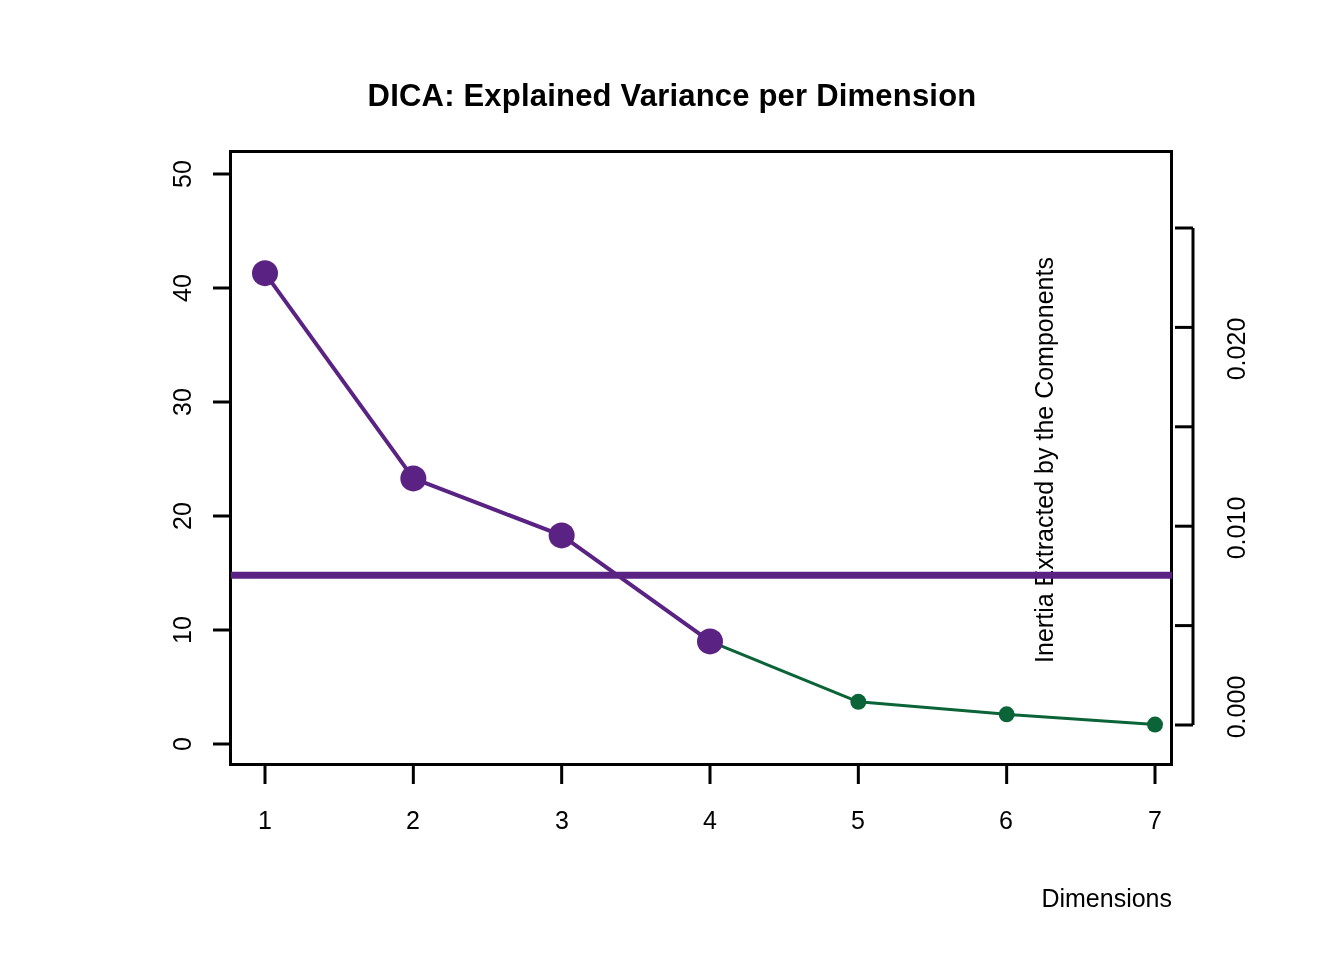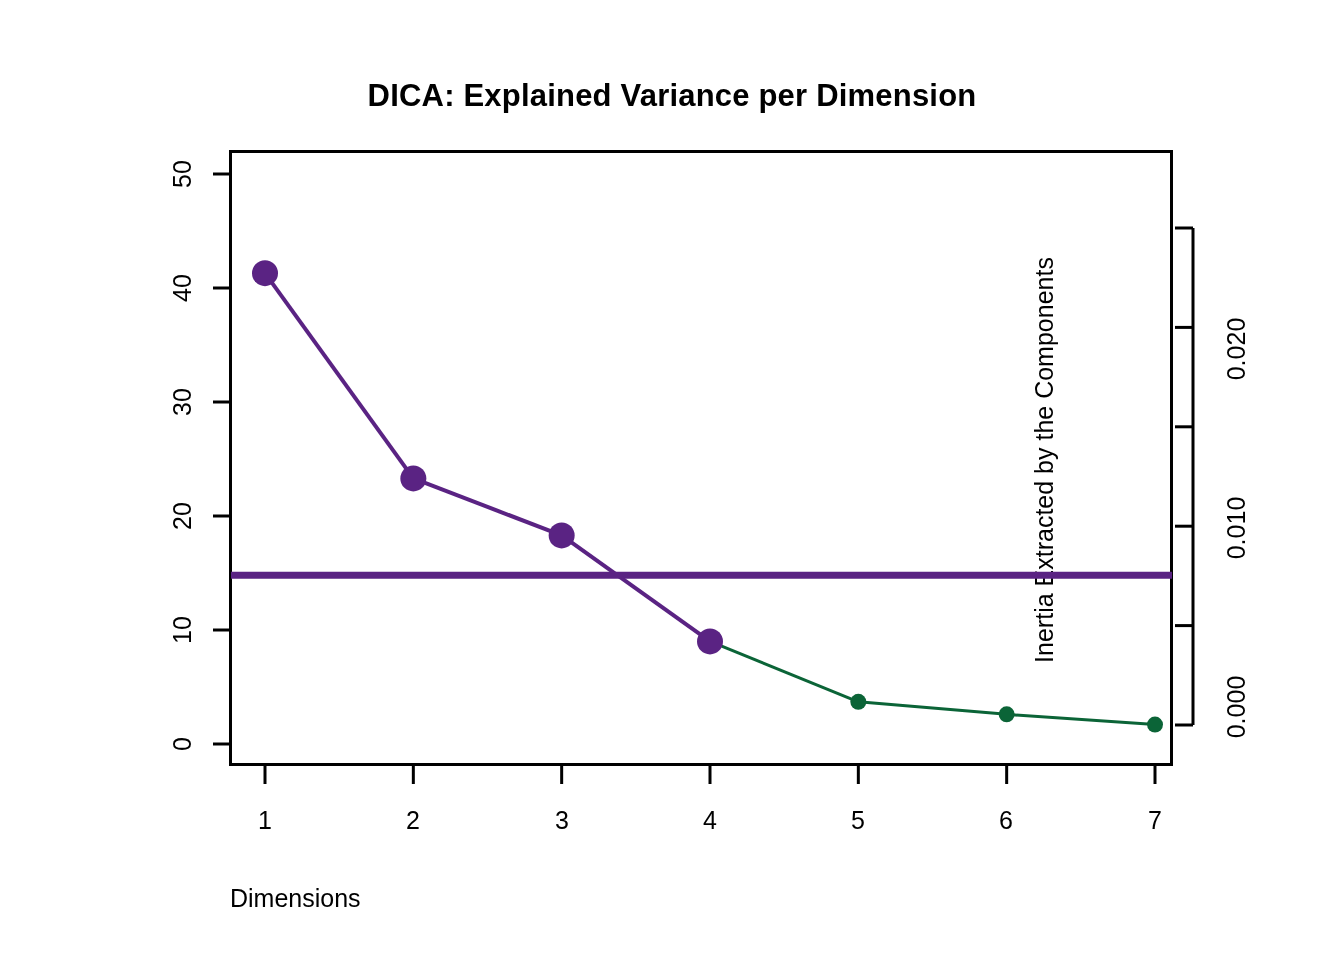--- a/index.html
+++ b/index.html
@@ -46,21 +46,21 @@
     text-align: center;
     font-size: 25px;
     line-height: 40px;
     white-space: nowrap;
   }
   .xlab {
     position: absolute;
     left: 230px;
     top: 884px;
     width: 942px;
-    text-align: left;
+    text-align: right;
     font-size: 25px;
   }
 
   
   .ytick-left {
     position: absolute;
     width: 60px;
     height: 24px;
     text-align: center;
     font-size: 25px;

